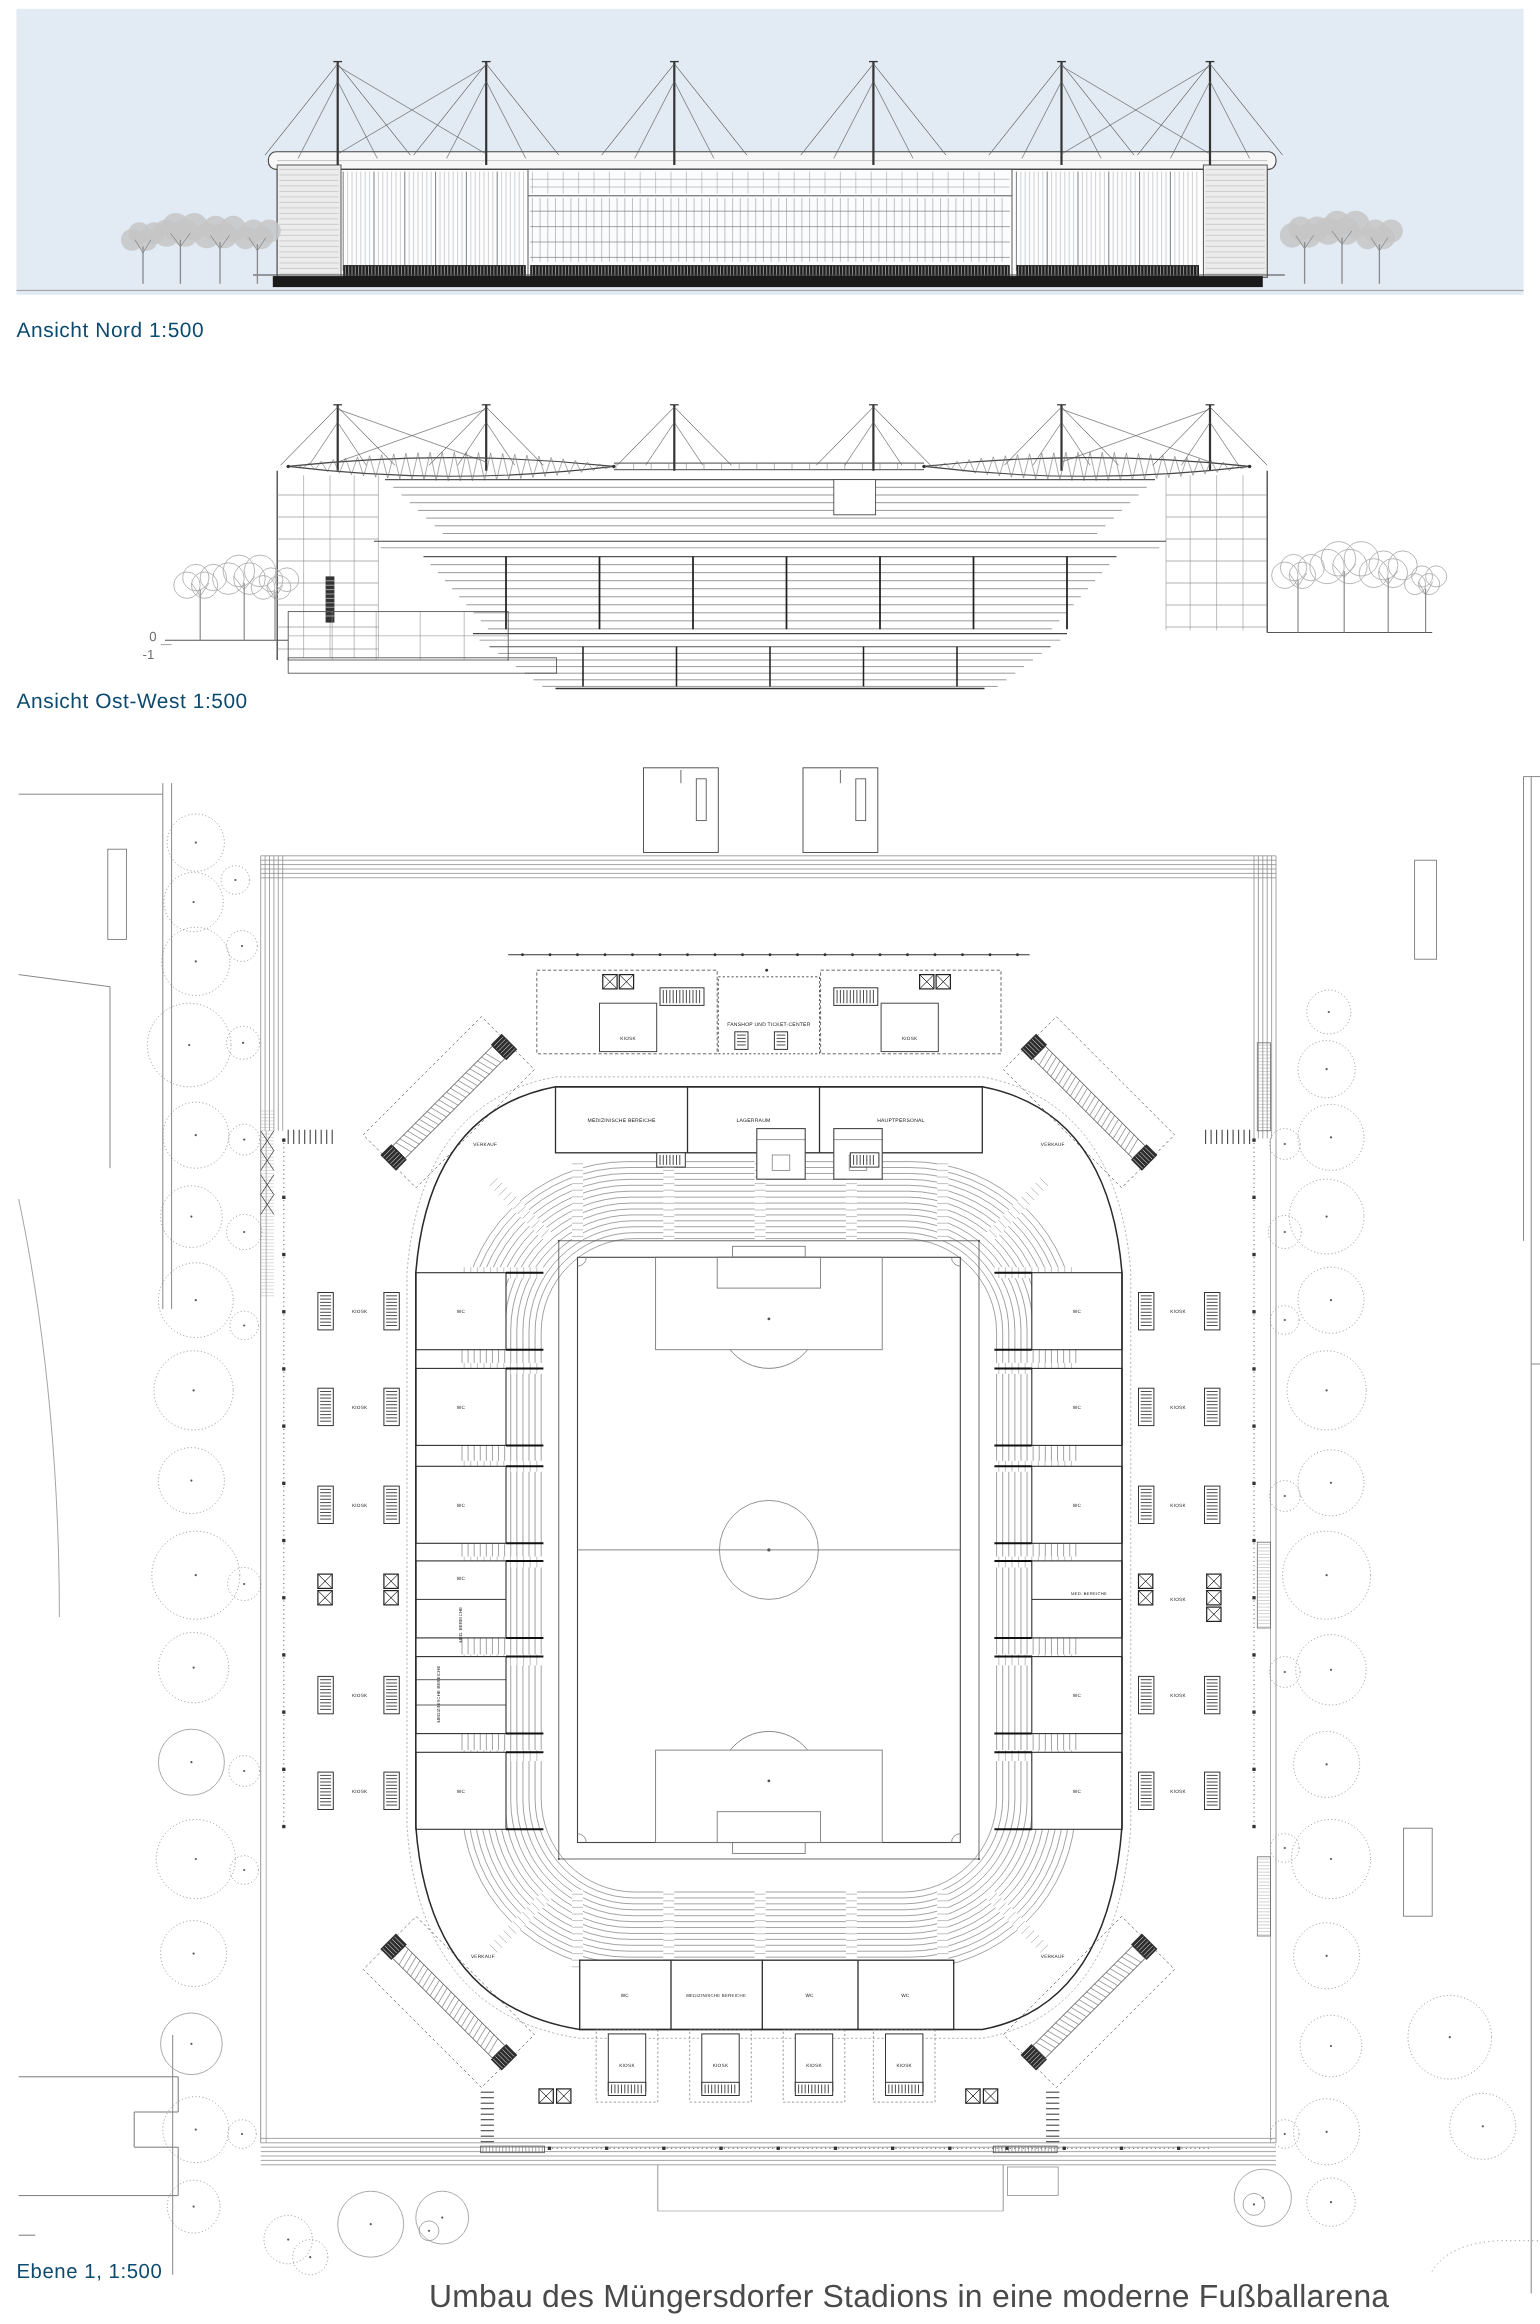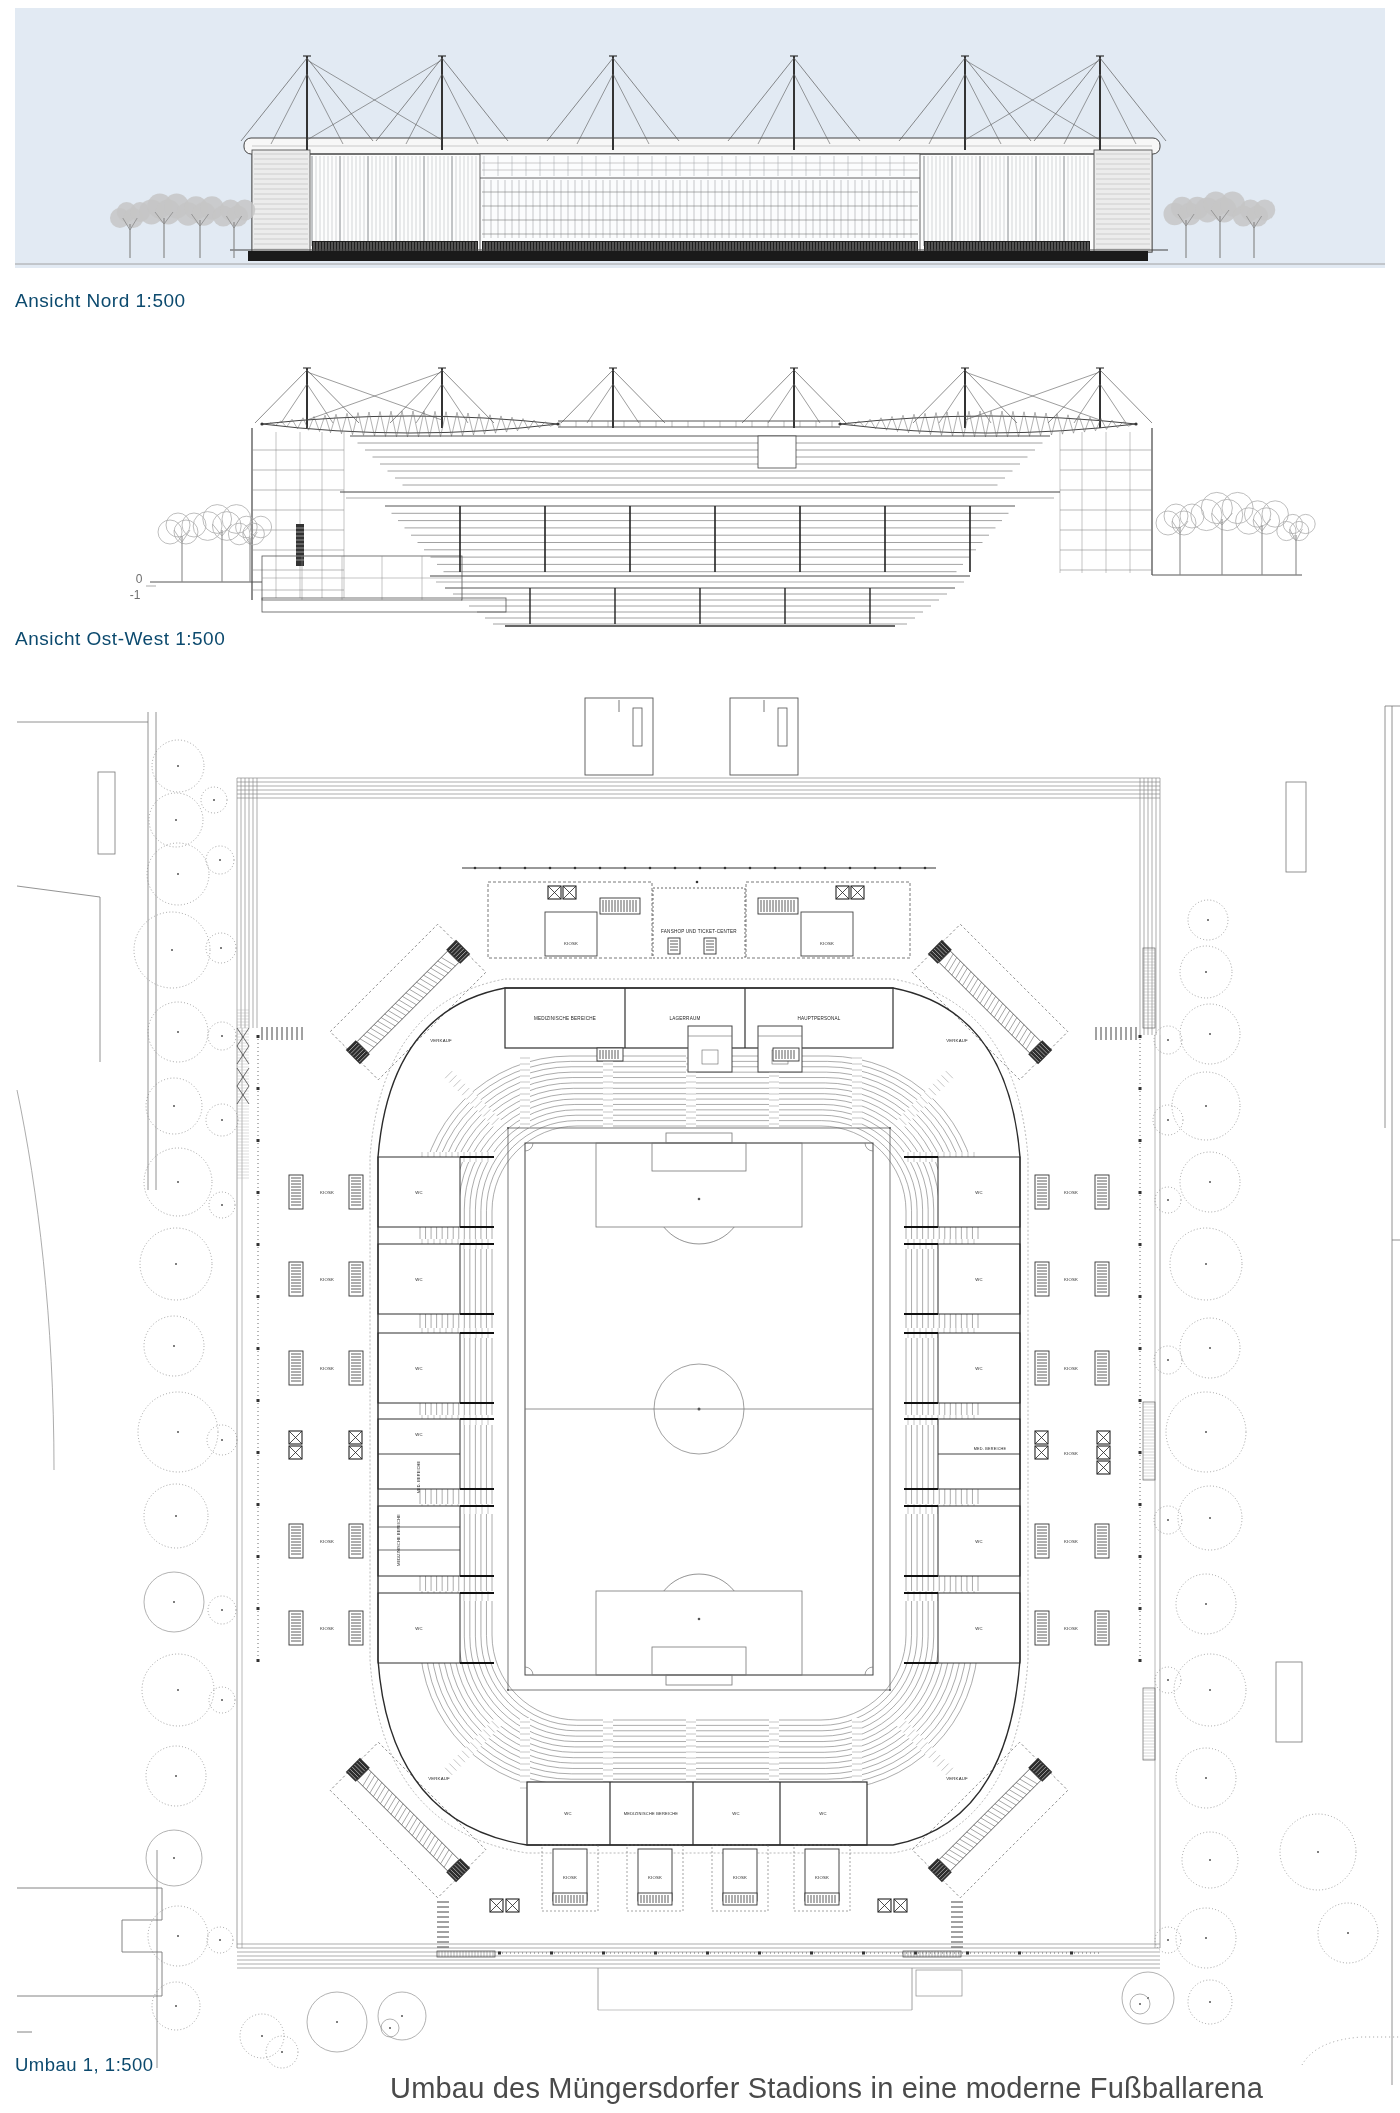--- a/index.html
+++ b/index.html
@@ -2401,15 +2401,15 @@
           <text x="570" y="1879" text-anchor="middle" font-size="4.3" letter-spacing="0.2" class="plan-label">KIOSK</text>
           <text x="655" y="1879" text-anchor="middle" font-size="4.3" letter-spacing="0.2" class="plan-label">KIOSK</text>
           <text x="740" y="1879" text-anchor="middle" font-size="4.3" letter-spacing="0.2" class="plan-label">KIOSK</text>
           <text x="822" y="1879" text-anchor="middle" font-size="4.3" letter-spacing="0.2" class="plan-label">KIOSK</text>
         </g>
     </g>
   </svg>
 
   <div class="caption" style="left:15px;top:290px">Ansicht Nord 1:500</div>
   <div class="caption" style="left:15px;top:628px">Ansicht Ost-West 1:500</div>
-  <div class="caption small" style="left:15px;top:2054px">Umbau 1, 1:500</div>
+  <div class="caption small" style="left:15px;top:2054px">Ebene 1, 1:500</div>
   <div class="sheet-title" style="left:390px;top:2072px;width:1000px">Umbau des Müngersdorfer Stadions in eine moderne Fußballarena</div>
 </div>
 
 </body></html>

